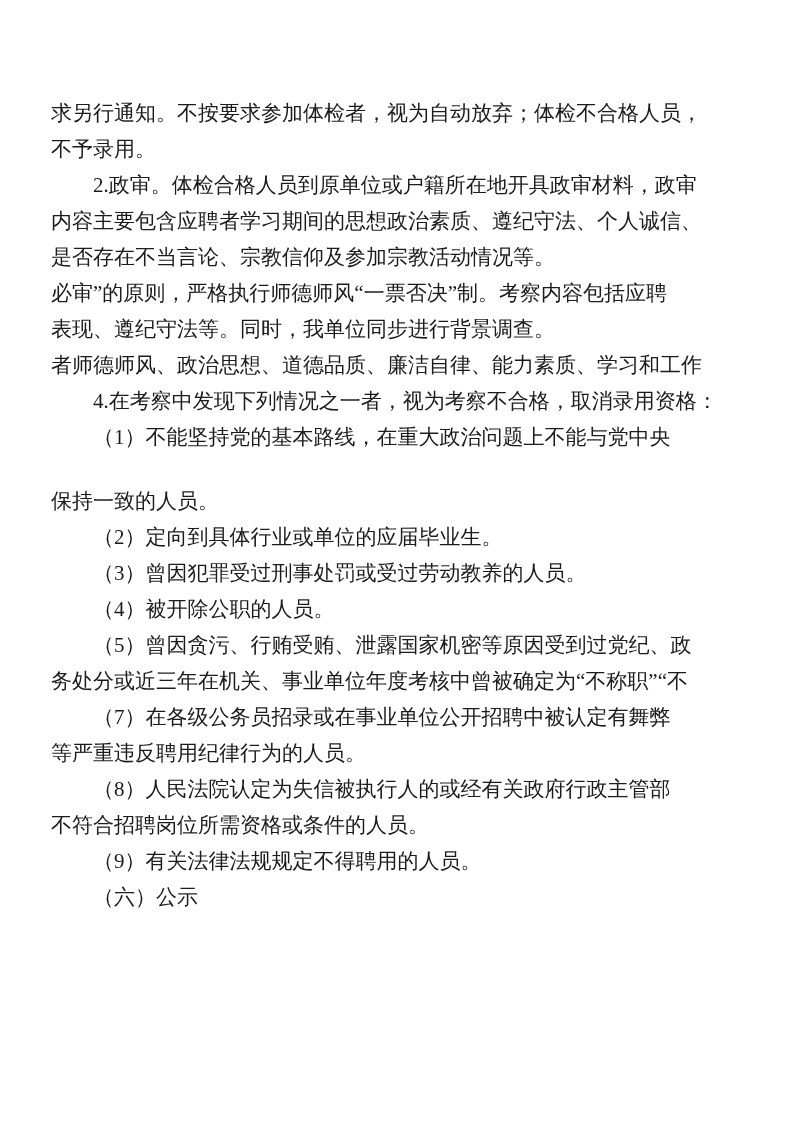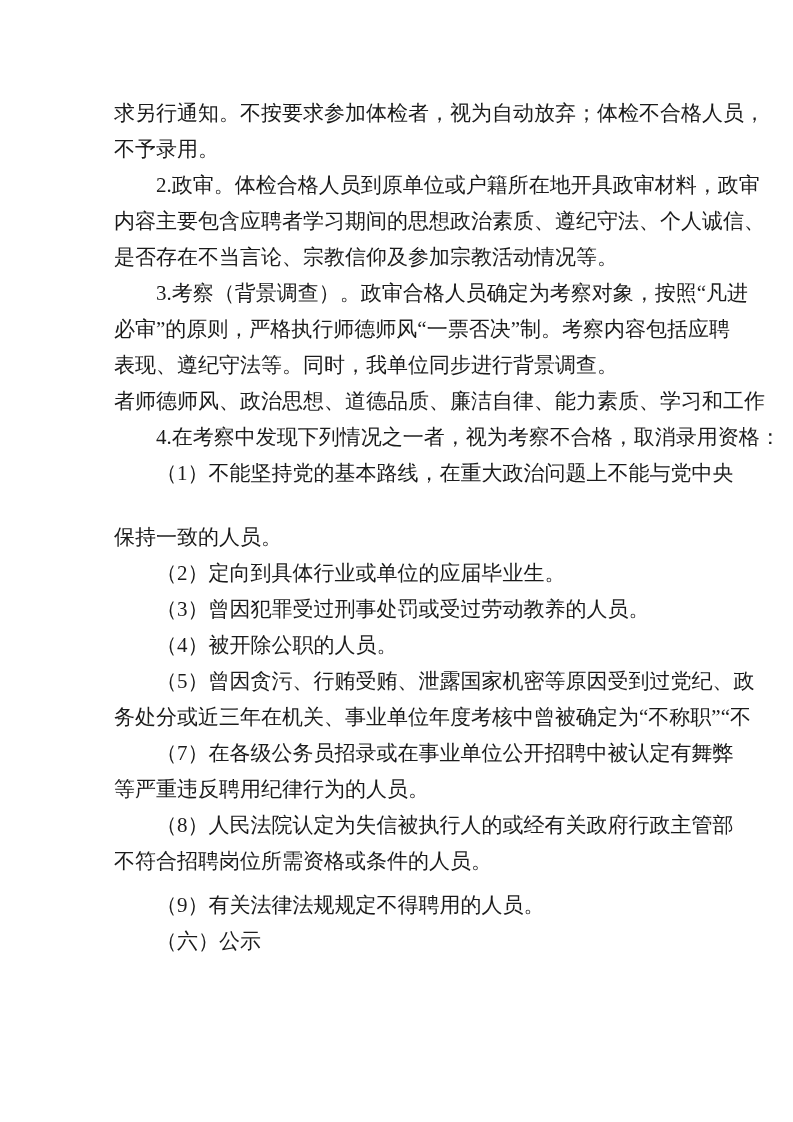--- a/index.html
+++ b/index.html
@@ -10,45 +10,44 @@
   body {
     width: 793px;
     height: 1122px;
     overflow: hidden;
     font-family: "Liberation Serif", serif;
     color: #1b1b1b;
   }
   .doc {
     box-sizing: border-box;
     width: 684px;
-    padding: 95px 86px 0 114px;
+    padding: 95px 86px 0 51px;
   }
   .line {
     font-size: 21px;
     line-height: 36px;
     height: 36px;
     white-space: nowrap;
     letter-spacing: 0px;
   }
   .ind { text-indent: 42px; }
   .g12 { margin-top: 28px; }
   .g10 { margin-top: 0; }
-  .g8  { margin-top: 8px; }
+  .g8  { }
 </style>
 </head>
 <body>
 
 <main class="doc">
   <section>
     <div class="line">求另行通知。不按要求参加体检者，视为自动放弃；体检不合格人员，</div>
     <div class="line">不予录用。</div>
     <div class="line ind">2.政审。体检合格人员到原单位或户籍所在地开具政审材料，政审</div>
     <div class="line">内容主要包含应聘者学习期间的思想政治素质、遵纪守法、个人诚信、</div>
     <div class="line">是否存在不当言论、宗教信仰及参加宗教活动情况等。</div>
-    <div class="line ind">3.考察（背景调查）。政审合格人员确定为考察对象，按照“凡进</div>
     <div class="line">必审”的原则，严格执行师德师风“一票否决”制。考察内容包括应聘</div>
     <div class="line">表现、遵纪守法等。同时，我单位同步进行背景调查。</div>
     <div class="line">者师德师风、政治思想、道德品质、廉洁自律、能力素质、学习和工作</div>
     <div class="line ind">4.在考察中发现下列情况之一者，视为考察不合格，取消录用资格：</div>
     <div class="line ind">（1）不能坚持党的基本路线，在重大政治问题上不能与党中央</div>
     <div class="line g12">保持一致的人员。</div>
     <div class="line ind">（2）定向到具体行业或单位的应届毕业生。</div>
     <div class="line ind">（3）曾因犯罪受过刑事处罚或受过劳动教养的人员。</div>
     <div class="line ind">（4）被开除公职的人员。</div>
     <div class="line ind">（5）曾因贪污、行贿受贿、泄露国家机密等原因受到过党纪、政</div>

